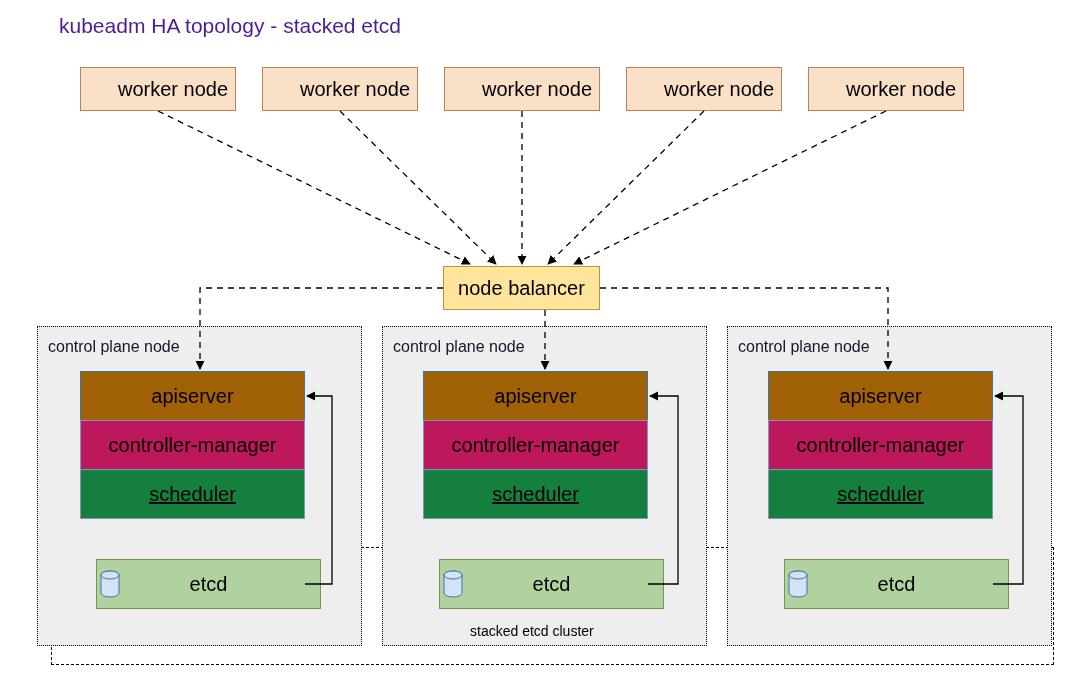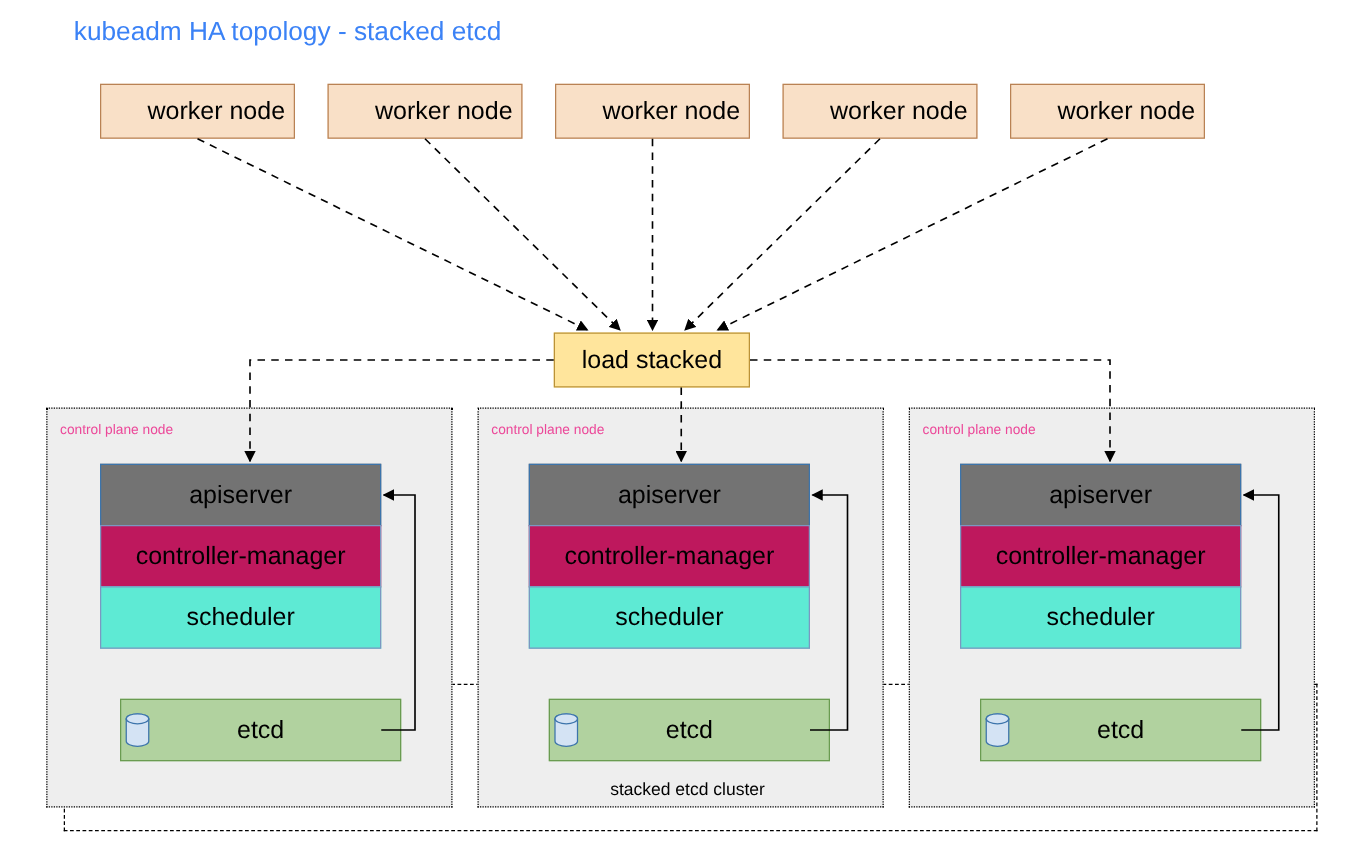--- a/index.html
+++ b/index.html
@@ -9,21 +9,21 @@
     font-family: Arial, Helvetica, sans-serif;
   }
   #stage {
     position: relative;
     width: 1080px;
     height: 687px;
     background: #ffffff;
   }
   .abs { position: absolute; box-sizing: border-box; }
 
-  .title { font-size: 21px; color: #3b82f6; }
+  .title { font-size: 21px; color: #4c1d95; }
 
   .worker {
     background: #f9e0c7;
     border: 1px solid #b98254;
     font-size: 20px;
     text-align: center;
     line-height: 42px;
     padding-left: 30px;
   }
   .lb {
@@ -31,56 +31,56 @@
     border: 1px solid #bb9237;
     font-size: 20px;
     text-align: center;
     line-height: 42px;
   }
 
   .cp-node {
     background: #eeeeee;
     border: 1px dotted #000;
   }
-  .cp-label { font-size: 11px; color: #ec4899; }
+  .cp-label { font-size: 16px; color: #0f172a; }
 
   .comp {
     font-size: 20px;
     text-align: center;
     display: flex;
     align-items: center;
     justify-content: center;
     border-width: 1px;
     border-style: solid;
   }
-  .apiserver { background: #737373; border-color: #3c74ab; }
+  .apiserver { background: #a16207; border-color: #3c74ab; }
   .cm        { background: #be185d; border-color: #7b97c1; }
-  .scheduler { background: #5eead4; border-color: #7b97c1; }
+  .scheduler { background: #15803d; border-color: #7b97c1; text-decoration: underline; }
   .etcd      { background: #b1d29f; border-color: #6a9b51; margin-left: 16px; }
   .etcd-cluster-label {
     font-size: 14px;
-    text-align: center;
+    text-align: left;
   }
 
   svg { position: absolute; left: 0; top: 0; pointer-events: none; }
 </style>
 </head>
 <body>
 
 <div id="stage">
 
   <div class="abs title" style="left:59px; top:14px;">kubeadm HA topology - stacked etcd</div>
 
   <div class="abs worker" style="left:80px; top:67px; width:156px; height:44px;"><span>worker node</span></div>
   <div class="abs worker" style="left:262px; top:67px; width:156px; height:44px;"><span>worker node</span></div>
   <div class="abs worker" style="left:444px; top:67px; width:156px; height:44px;"><span>worker node</span></div>
   <div class="abs worker" style="left:626px; top:67px; width:156px; height:44px;"><span>worker node</span></div>
   <div class="abs worker" style="left:808px; top:67px; width:156px; height:44px;"><span>worker node</span></div>
 
-  <div class="abs lb" style="left:443px; top:266px; width:157px; height:44px;"><span>load stacked</span></div>
+  <div class="abs lb" style="left:443px; top:266px; width:157px; height:44px;"><span>node balancer</span></div>
 
   <div class="abs" style="left:51px; top:547px; width:1003px; height:118px; border:1.5px dashed #000; border-style: dashed;"></div>
 
   <div class="abs cp-node" style="left:37px; top:326px; width:325px; height:320px;"></div>
   <div class="abs cp-label" style="left:48px; top:338px;">control plane node</div>
 
   <div class="abs comp apiserver" style="left:80px; top:371px; width:225px; height:50px;">
       <span>apiserver</span>
     </div>
   <div class="abs comp cm" style="left:80px; top:420px; width:225px; height:50px;">

